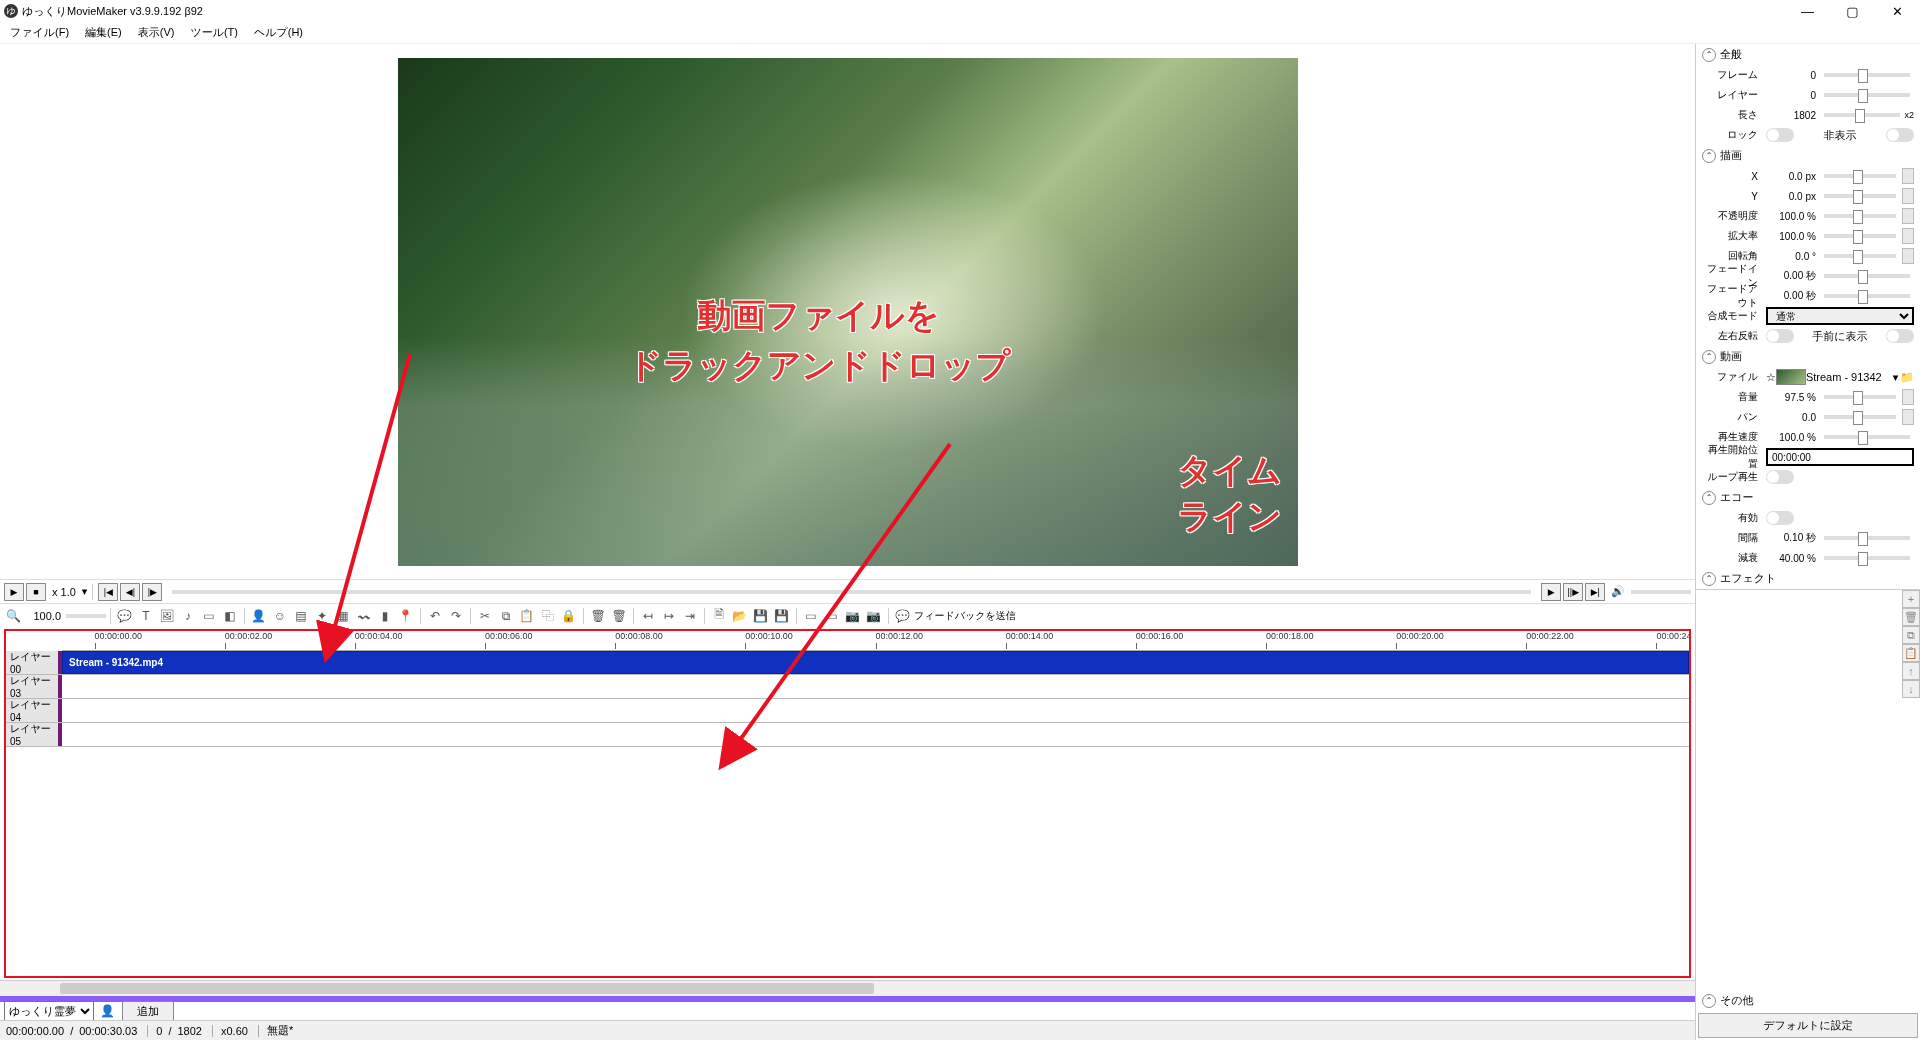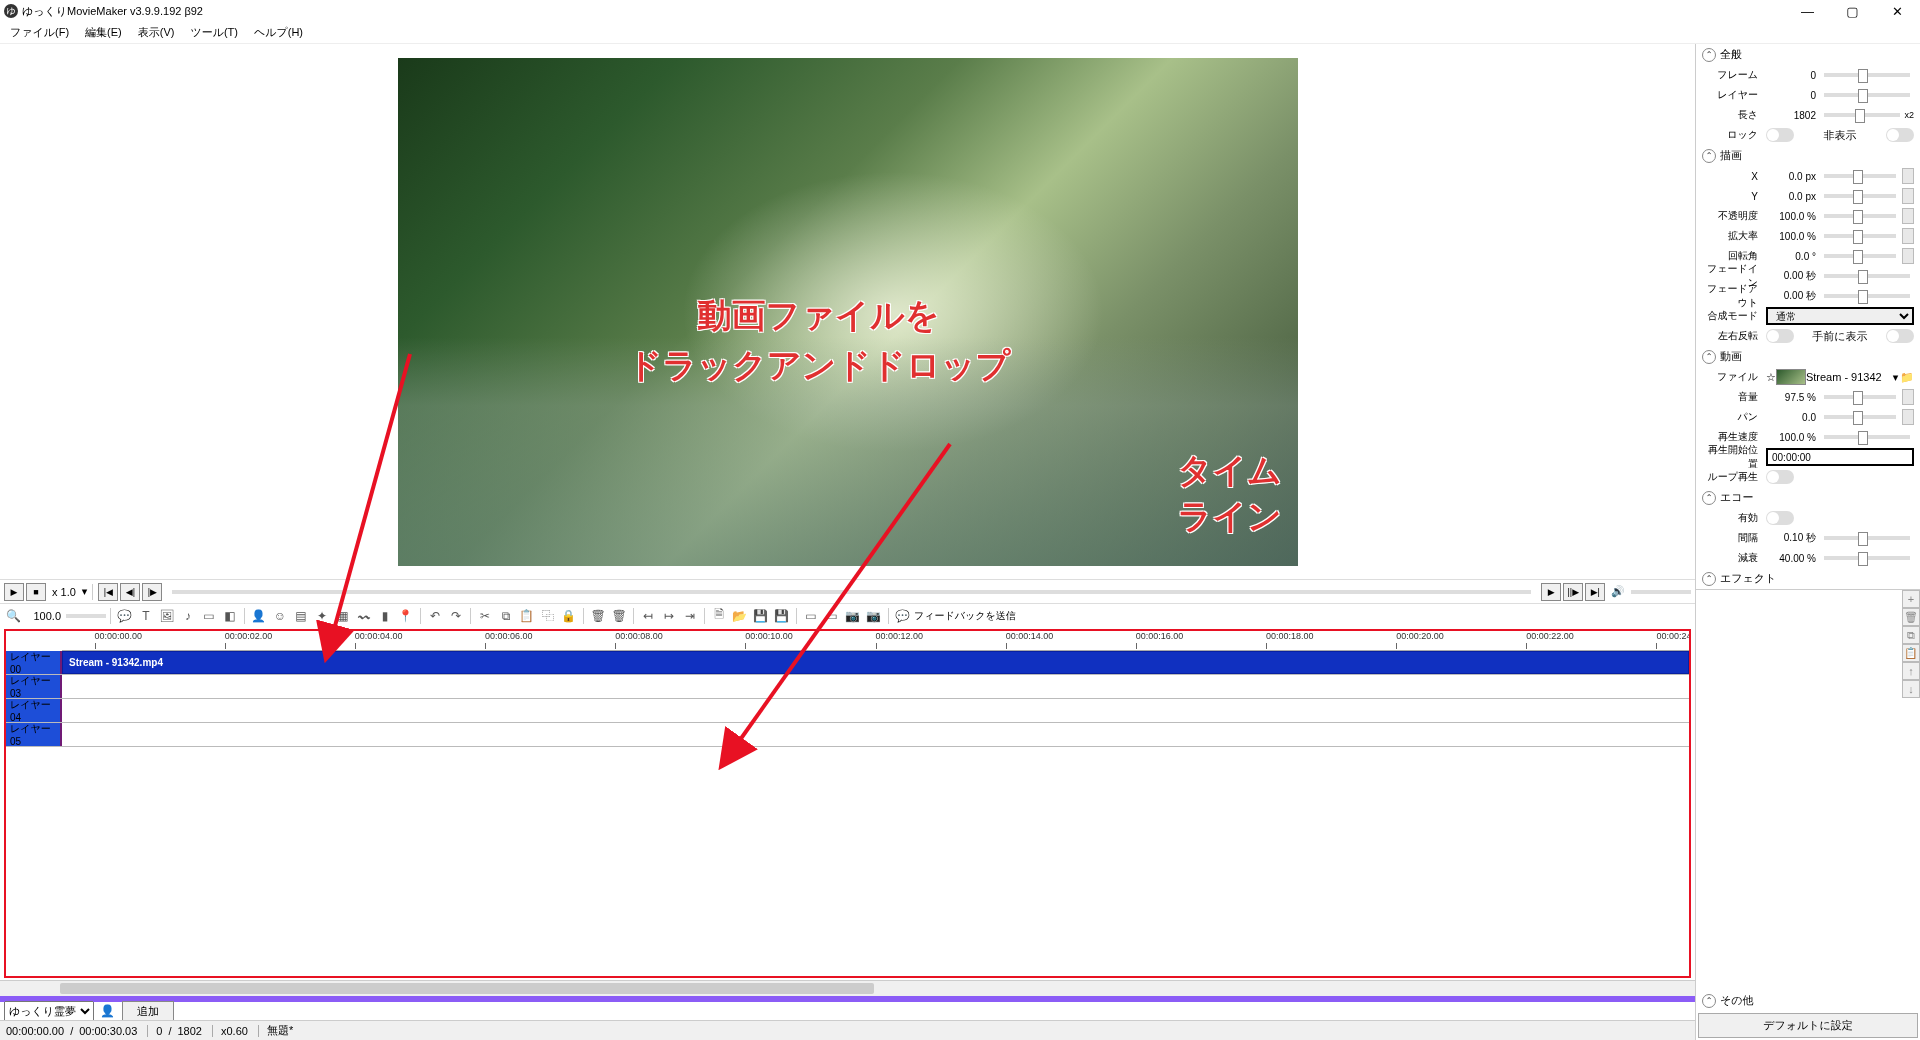--- a/index.html
+++ b/index.html
@@ -33,21 +33,21 @@
 .tbtn { width:20px; height:20px; display:flex; align-items:center; justify-content:center; font-size:12px; color:#555;}
 .tsep { width:1px; height:16px; background:#ccc; margin:0 3px;}
 .zoom { width:40px; text-align:right; padding-right:4px;}
 
 .timeline-wrap { flex:1; border:2px solid #e81123; margin:2px 4px; position:relative; overflow:hidden;}
 .ruler { height:20px; background:#fff; border-bottom:1px solid #aaa; display:flex; position:relative; margin-left:56px;}
 .ruler-tick { position:absolute; font-size:9px; color:#333; top:0;}
 .ruler-tick::after{content:''; position:absolute; bottom:-8px; left:0; width:1px; height:6px; background:#666;}
 .layers { }
 .layer { height:24px; display:flex; border-bottom:1px solid #bbb;}
-.layer-label { width:56px; background:#1d4ed8; border-right:2px solid #701a75; display:flex; align-items:center; padding-left:4px; font-size:10px;}
+.layer-label { width:56px; background:#e5e5e5; border-right:4px solid #701a75; display:flex; align-items:center; padding-left:4px; font-size:10px;}
 .layer-track { flex:1; position:relative; background:#fff;}
 .clip { position:absolute; top:0; bottom:0; left:0; right:0; background:#1030c0; color:#fff; display:flex; align-items:center; padding-left:6px; font-size:10px; font-weight:bold; border:1px solid #0820a0;}
 
 .hscroll { height:16px; background:#f0f0f0; border-top:1px solid #ccc; position:relative;}
 .hscroll-thumb { position:absolute; left:60px; width:48%; top:2px; bottom:2px; background:#ccc; border-radius:2px;}
 
 .bottom-input { height:24px; display:flex; align-items:center; border-top:6px solid #8b5cf6; padding:2px 4px; gap:4px;}
 .bottom-input select { height:20px; font-size:11px;}
 .bottom-input input { flex:1; height:20px; padding:0 4px; border:1px solid #aaa;}
 .bottom-input button { height:20px; padding:0 14px; border:1px solid #888; background:#f0f0f0;}

